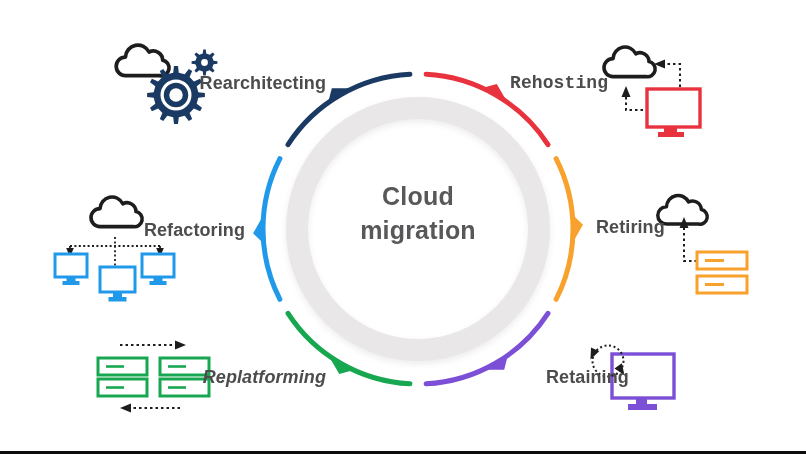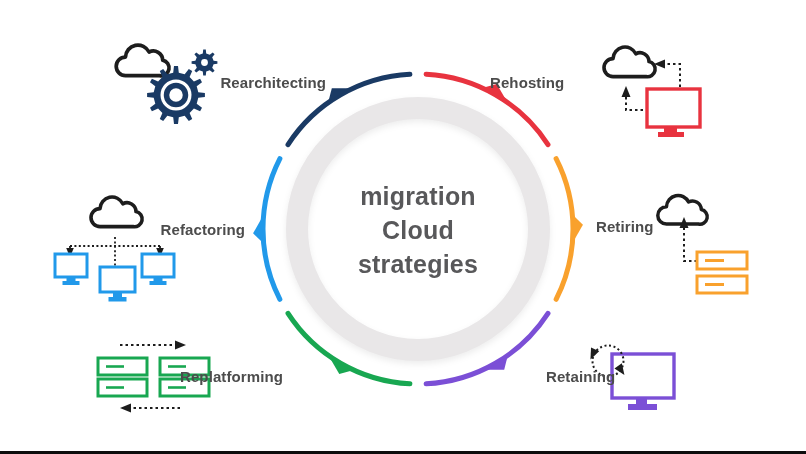--- a/index.html
+++ b/index.html
@@ -7,28 +7,28 @@
     position:relative;width:806px;height:454px;overflow:hidden;background:#ffffff;
     font-family:"Liberation Sans",sans-serif;
   }
   .bottom-bar{position:absolute;left:0;bottom:0;width:806px;height:3px;background:var(--bar,#0d0d0d);}
   .diagram-svg{position:absolute;left:0;top:0;}
   .center-title{
     position:absolute;left:268px;top:179px;width:300px;text-align:center;
     font-size:25px;line-height:34px;font-weight:600;color:var(--title,#58585a);letter-spacing:.2px;
   }
   .strategy-label{
-    position:absolute;font-size:15px;font-weight:700;color:var(--label,#4c4c4c);
+    position:absolute;font-size:18px;font-weight:700;color:var(--label,#4c4c4c);
     letter-spacing:.1px;line-height:14px;white-space:nowrap;
   }
   .lbl-rearchitecting{left:180px;top:76px;width:146px;text-align:right;}
-  .lbl-rehosting    {left:490px;top:76px;}
+  .lbl-rehosting    {left:510px;top:76px;font-family:Liberation Mono, monospace;}
   .lbl-refactoring  {left:118px;top:223px;width:127px;text-align:right;}
   .lbl-retiring     {left:596px;top:220px;}
-  .lbl-replatforming{left:180px;top:370px;width:146px;}
+  .lbl-replatforming{left:180px;top:370px;width:146px;text-align:right;font-style:italic;}
   .lbl-retaining    {left:510px;top:370px;margin-left:36px;}
   .ring{filter:drop-shadow(0 3px 3px rgba(0,0,0,0.07));}
 </style>
 </head>
 <body>
 
 <div class="canvas" style="--c-rearchitecting: #1a3a64; --c-rehosting: #e8333f; --c-refactoring: #2199ea; --c-retiring: #f9a12d; --c-replatforming: #18a751; --c-retaining: #7b4fd6; --line: #1d1d1d; --label: #4c4c4c; --title: #58585a; --bar: #0d0d0d;">
 
   <svg class="diagram-svg" width="806" height="454" viewBox="0 0 806 454">
     <defs>
@@ -119,23 +119,22 @@
       <rect x="142" y="254" width="32" height="23" fill="#ffffff" stroke-width="3" style="stroke:var(--c-refactoring)"></rect>
       <rect x="153.5" y="277" width="9" height="4" style="fill:var(--c-refactoring)"></rect>
       <rect x="149.5" y="281" width="17" height="4" style="fill:var(--c-refactoring)"></rect>
       <rect x="100" y="267" width="35" height="25" fill="#ffffff" stroke-width="3" style="stroke:var(--c-refactoring)"></rect>
       <rect x="113" y="292" width="9" height="5" style="fill:var(--c-refactoring)"></rect>
       <rect x="108.5" y="297" width="18" height="4.5" style="fill:var(--c-refactoring)"></rect>
     </g>
   </svg>
 
   <div class="center-title">
+    <div>Cloud</div>
     <div>migration</div>
-    <div>Cloud</div>
-    <div>strategies</div>
   </div>
 
   <div class="strategy-label lbl-rearchitecting">Rearchitecting</div>
   <div class="strategy-label lbl-rehosting">Rehosting</div>
   <div class="strategy-label lbl-refactoring">Refactoring</div>
   <div class="strategy-label lbl-retiring">Retiring</div>
   <div class="strategy-label lbl-replatforming">Replatforming</div>
   <div class="strategy-label lbl-retaining">Retaining</div>
 
   <div class="bottom-bar"></div>

